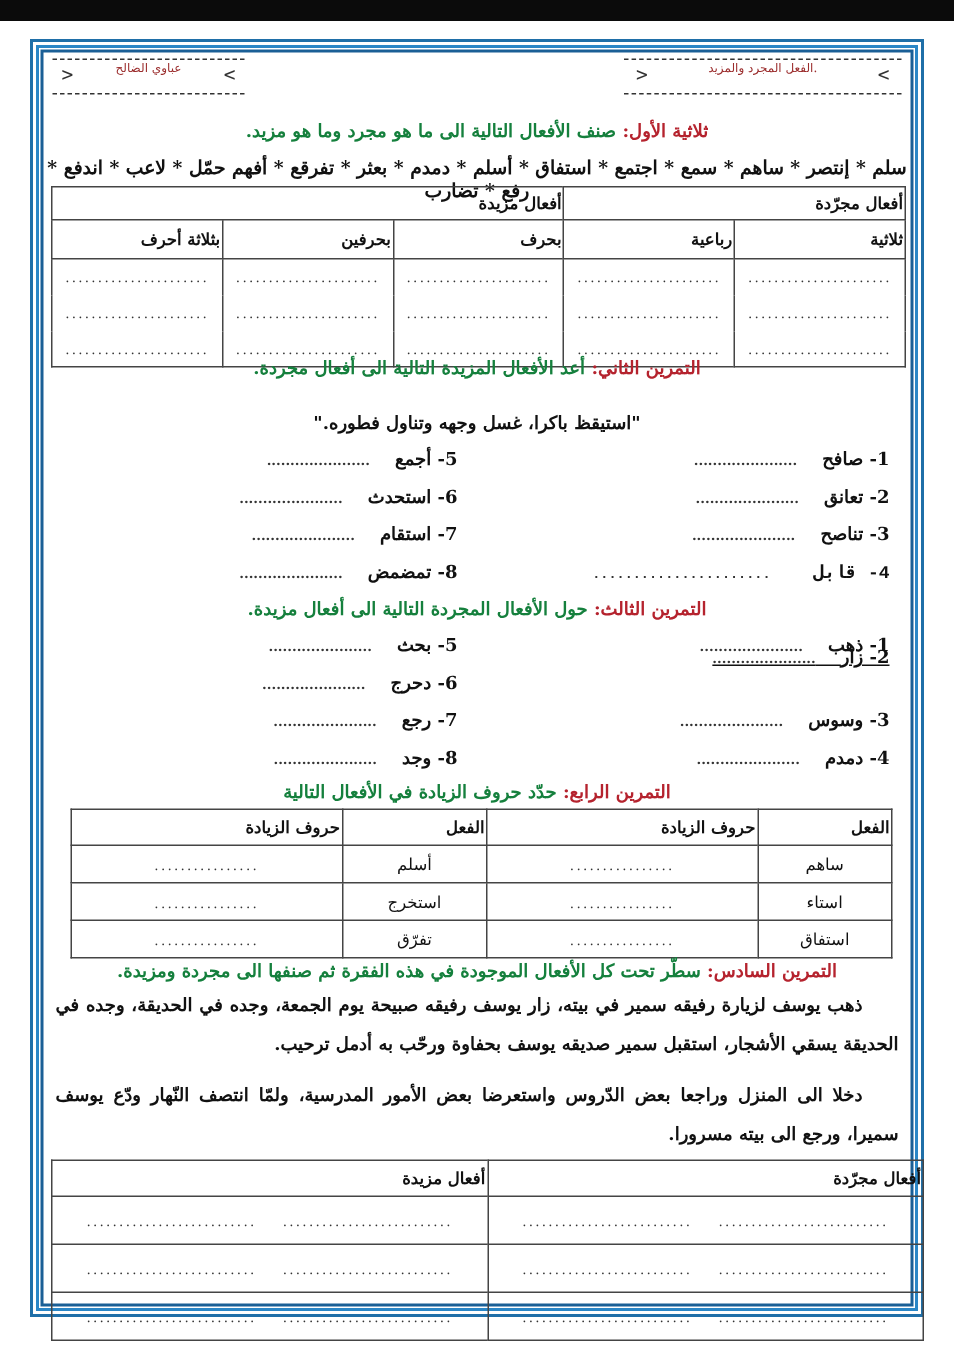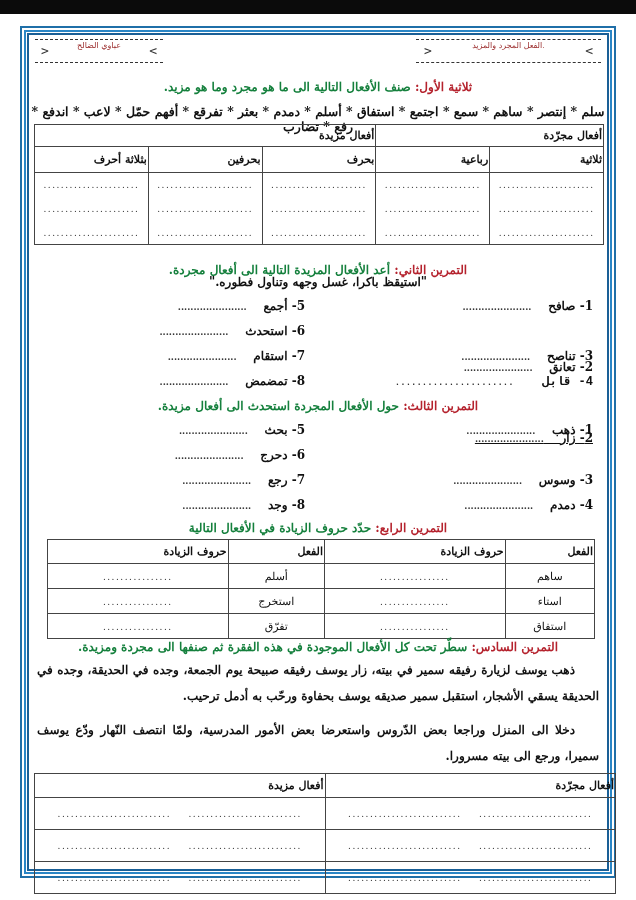--- a/index.html
+++ b/index.html
@@ -83,39 +83,39 @@
           <tr style="height: 24px;">
             <td style="border-top: none;"><span class="dots">......................</span></td>
             <td style="border-top: none;"><span class="dots">......................</span></td>
             <td style="border-top: none;"><span class="dots">......................</span></td>
             <td style="border-top: none;"><span class="dots">......................</span></td>
             <td style="border-top: none;"><span class="dots">......................</span></td>
           </tr>
         </tbody>
   </table>
 
-  <div class="title-line" style="top:226px">
+  <div class="title-line" style="top:201px">
     <span class="ex-label">التمرين الثاني:</span>
     <span class="ex-text">أعد الأفعال المزيدة التالية الى أفعال مجردة.</span>
   </div>
   <div class="quote" style="top:238px">"استيقظ باكرا، غسل وجهه وتناول فطوره."</div>
   <div class="row-list" style="top:262px;height:100px" id="ex2-list">
         <div class="item" style="right: 12px; top: 0px;"><span>1- صافح</span>&nbsp;&nbsp;&nbsp;&nbsp;<span class="dots">......................</span></div>
         <div class="item" style="right: 300px; top: 0px;"><span>5- أجمع</span>&nbsp;&nbsp;&nbsp;&nbsp;<span class="dots">......................</span></div>
-        <div class="item" style="right: 12px; top: 25px; margin-top: 36px;"><span>2- تعانق</span>&nbsp;&nbsp;&nbsp;&nbsp;<span class="dots">......................</span></div>
+        <div class="item" style="right: 12px; top: 25px;"><span>2- تعانق</span>&nbsp;&nbsp;&nbsp;&nbsp;<span class="dots">......................</span></div>
         <div class="item" style="right: 300px; top: 25px;"><span>6- استحدث</span>&nbsp;&nbsp;&nbsp;&nbsp;<span class="dots">......................</span></div>
         <div class="item" style="right: 12px; top: 50px;"><span>3- تناصح</span>&nbsp;&nbsp;&nbsp;&nbsp;<span class="dots">......................</span></div>
         <div class="item" style="right: 300px; top: 50px;"><span>7- استقام</span>&nbsp;&nbsp;&nbsp;&nbsp;<span class="dots">......................</span></div>
         <div class="item" style="right: 12px; top: 75px; font-family: Liberation Mono, monospace;"><span>4- قابل</span>&nbsp;&nbsp;&nbsp;&nbsp;<span class="dots">......................</span></div>
         <div class="item" style="right: 300px; top: 75px;"><span>8- تمضمض</span>&nbsp;&nbsp;&nbsp;&nbsp;<span class="dots">......................</span></div>
       </div>
 
   <div class="title-line" style="top:362px">
     <span class="ex-label">التمرين الثالث:</span>
-    <span class="ex-text">حول الأفعال المجردة استحدث الى أفعال مزيدة.</span>
+    <span class="ex-text">حول الأفعال المجردة التالية الى أفعال مزيدة.</span>
   </div>
   <div class="row-list" style="top:386px;height:100px" id="ex3-list">
         <div class="item" style="right: 12px; top: 0px;"><span>1- ذهب</span>&nbsp;&nbsp;&nbsp;&nbsp;<span class="dots">......................</span></div>
         <div class="item" style="right: 300px; top: 0px;"><span>5- بحث</span>&nbsp;&nbsp;&nbsp;&nbsp;<span class="dots">......................</span></div>
         <div class="item" style="right: 12px; top: 8px; text-decoration: underline;"><span>2- زار</span>&nbsp;&nbsp;&nbsp;&nbsp;<span class="dots">......................</span></div>
         <div class="item" style="right: 300px; top: 25px;"><span>6- دحرج</span>&nbsp;&nbsp;&nbsp;&nbsp;<span class="dots">......................</span></div>
         <div class="item" style="right: 12px; top: 50px;"><span>3- وسوس</span>&nbsp;&nbsp;&nbsp;&nbsp;<span class="dots">......................</span></div>
         <div class="item" style="right: 300px; top: 50px;"><span>7- رجع</span>&nbsp;&nbsp;&nbsp;&nbsp;<span class="dots">......................</span></div>
         <div class="item" style="right: 12px; top: 75px;"><span>4- دمدم</span>&nbsp;&nbsp;&nbsp;&nbsp;<span class="dots">......................</span></div>
         <div class="item" style="right: 300px; top: 75px;"><span>8- وجد</span>&nbsp;&nbsp;&nbsp;&nbsp;<span class="dots">......................</span></div>

